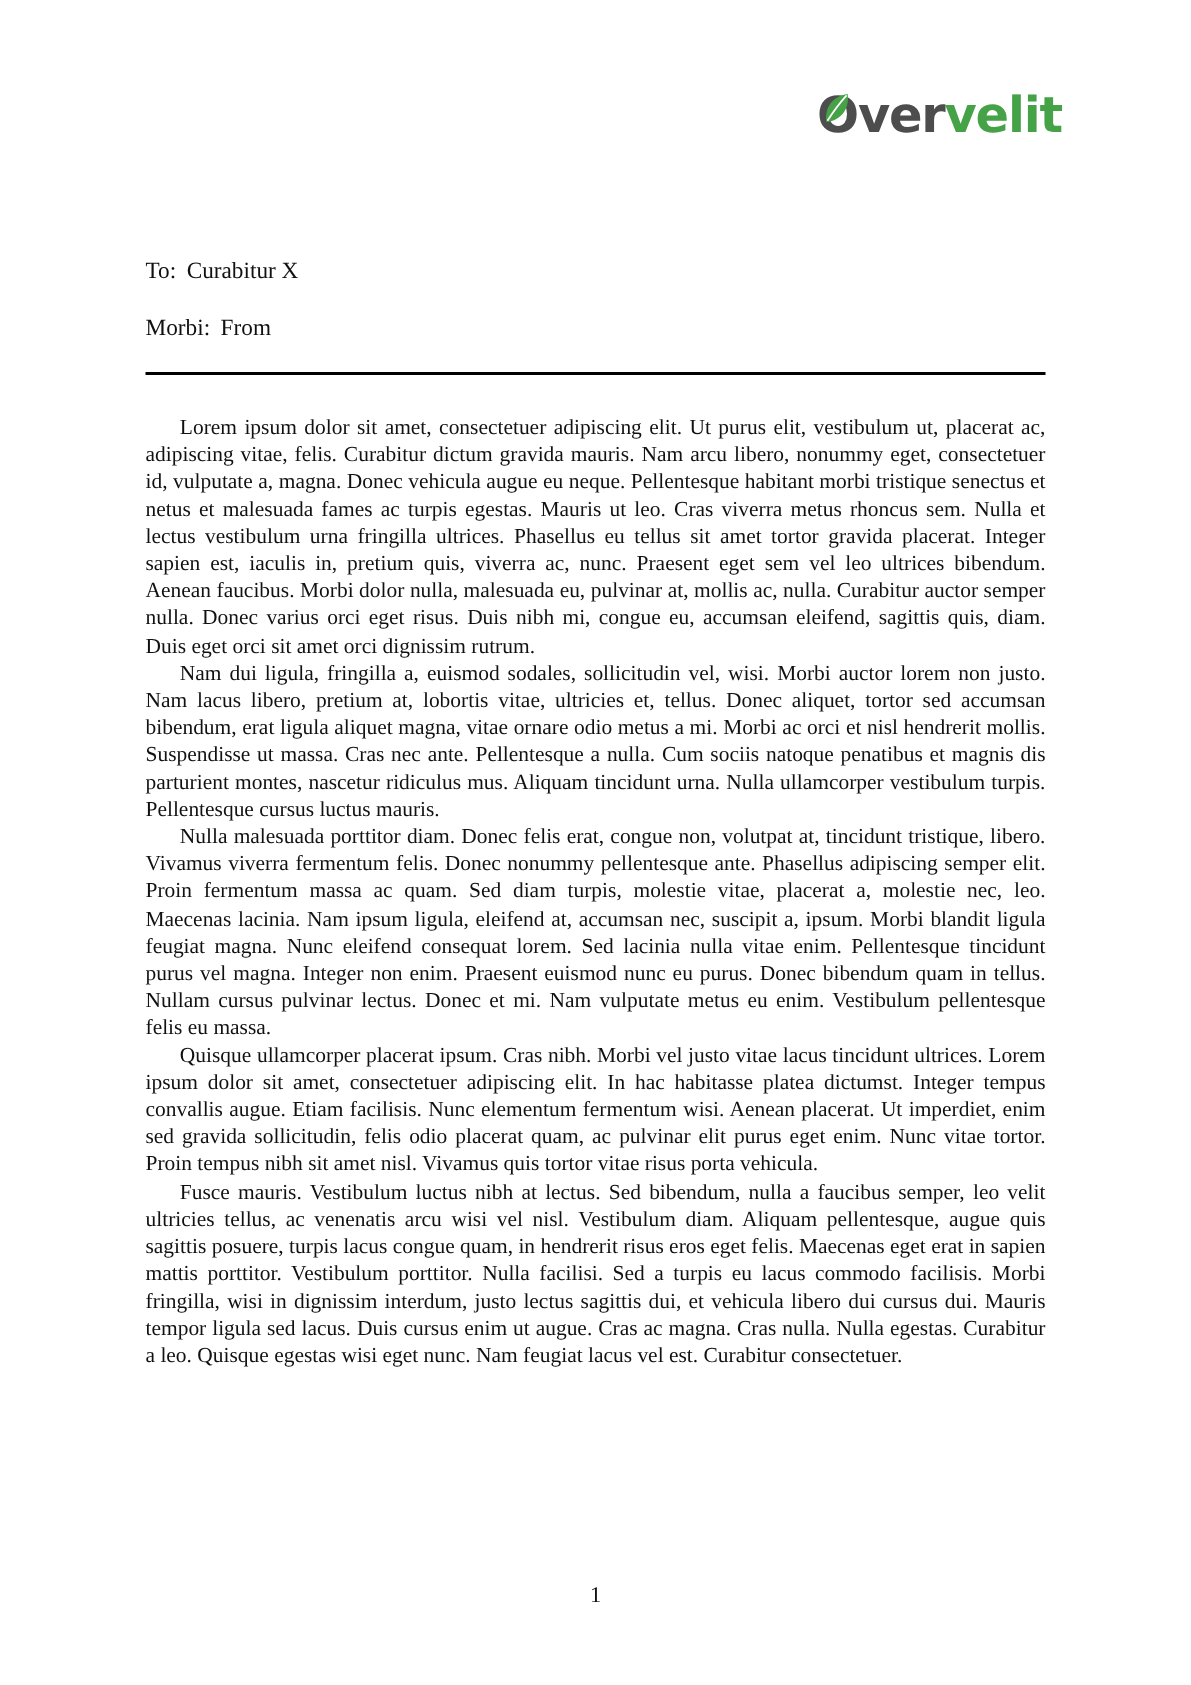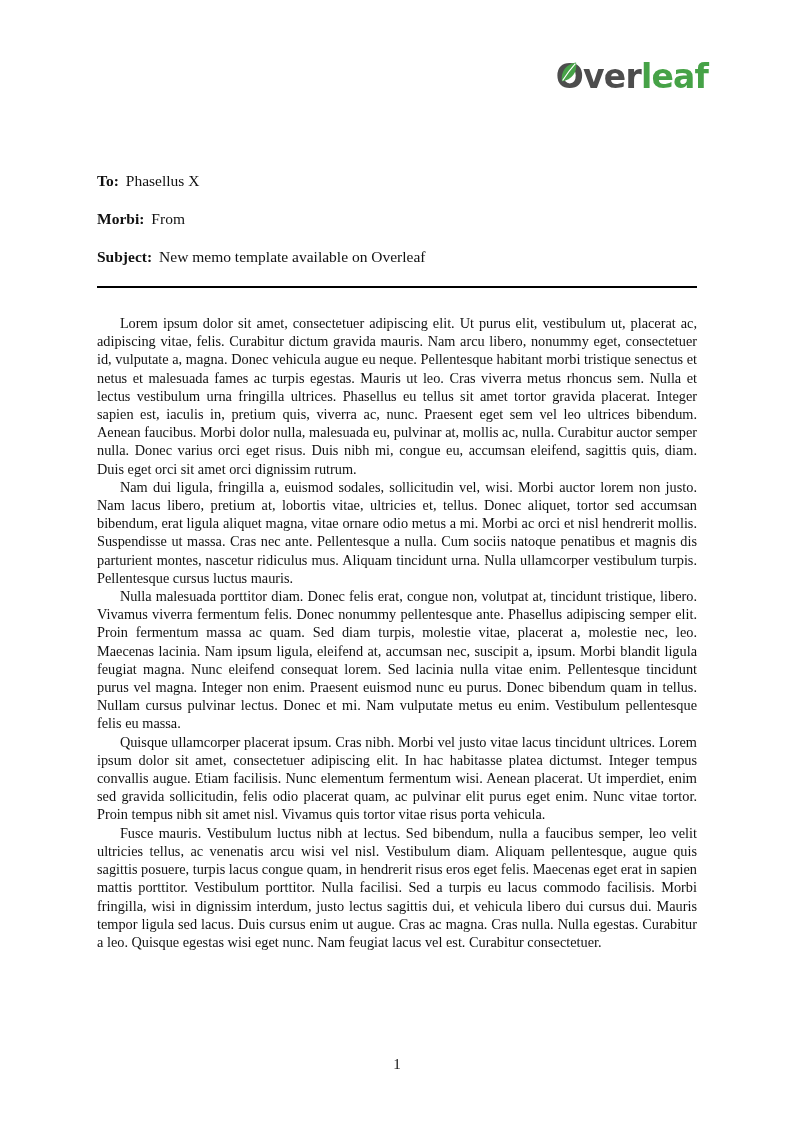--- a/index.html
+++ b/index.html
@@ -39,21 +39,21 @@
   }
   .logo-leaf-text { color: #46a247; }
 
   
   .memo-head {
     padding: 172px 97px 0 97px;
     font-size: 15.5px;
     line-height: 18px;
   }
   .memo-field { margin-bottom: 20px; }
-  .memo-field .label { font-weight: bold; }
+  .memo-field .label { font-weight: normal; }
   .memo-field .value { margin-left: 7px; }
 
   hr.divider {
     border: none;
     border-top: 2px solid #000000;
     margin: 10px 97px 0 97px;
   }
 
   
   .memo-body {
@@ -79,32 +79,29 @@
 
 <div class="page">
 
   <div class="logo">
     <span class="logo-o-wrap">
       <span class="logo-o">O</span>
       <svg class="leaf-icon" viewBox="0 0 24 24" aria-hidden="true">
         <path d="M2 22 C 2 10, 10 2, 22 2 C 22 14, 14 22, 2 22 Z" fill="#46a247"></path>
         <path d="M3 21 C 9 14, 15 8, 21 3" stroke="#ffffff" stroke-width="1.4" fill="none"></path>
       </svg>
-    </span><span class="logo-ver-text">ver</span><span class="logo-leaf-text">leaf</span>
+    </span><span class="logo-ver-text">ver</span><span class="logo-leaf-text">velit</span>
   </div>
 
   <section class="memo-head">
     <p class="memo-field">
-      <span class="label">To:</span><span class="value">Phasellus X</span>
+      <span class="label">To:</span><span class="value">Curabitur X</span>
     </p>
     <p class="memo-field">
       <span class="label">Morbi:</span><span class="value">From</span>
-    </p>
-    <p class="memo-field">
-      <span class="label">Subject:</span><span class="value">New memo template available on Overleaf</span>
     </p>
   </section>
 
   <hr class="divider">
 
   <main class="memo-body">
     <p>Lorem ipsum dolor sit amet, consectetuer adipiscing elit. Ut purus elit, vestibulum ut, placerat ac, adipiscing vitae, felis. Curabitur dictum gravida mauris. Nam arcu libero, nonummy eget, consectetuer id, vulputate a, magna. Donec vehicula augue eu neque. Pellentesque habitant morbi tristique senectus et netus et malesuada fames ac turpis egestas. Mauris ut leo. Cras viverra metus rhoncus sem. Nulla et lectus vestibulum urna fringilla ultrices. Phasellus eu tellus sit amet tortor gravida placerat. Integer sapien est, iaculis in, pretium quis, viverra ac, nunc. Praesent eget sem vel leo ultrices bibendum. Aenean faucibus. Morbi dolor nulla, malesuada eu, pulvinar at, mollis ac, nulla. Curabitur auctor semper nulla. Donec varius orci eget risus. Duis nibh mi, congue eu, accumsan eleifend, sagittis quis, diam. Duis eget orci sit amet orci dignissim rutrum.</p>
     <p>Nam dui ligula, fringilla a, euismod sodales, sollicitudin vel, wisi. Morbi auctor lorem non justo. Nam lacus libero, pretium at, lobortis vitae, ultricies et, tellus. Donec aliquet, tortor sed accumsan bibendum, erat ligula aliquet magna, vitae ornare odio metus a mi. Morbi ac orci et nisl hendrerit mollis. Suspendisse ut massa. Cras nec ante. Pellentesque a nulla. Cum sociis natoque penatibus et magnis dis parturient montes, nascetur ridiculus mus. Aliquam tincidunt urna. Nulla ullamcorper vestibulum turpis. Pellentesque cursus luctus mauris.</p>
     <p>Nulla malesuada porttitor diam. Donec felis erat, congue non, volutpat at, tincidunt tristique, libero. Vivamus viverra fermentum felis. Donec nonummy pellentesque ante. Phasellus adipiscing semper elit. Proin fermentum massa ac quam. Sed diam turpis, molestie vitae, placerat a, molestie nec, leo. Maecenas lacinia. Nam ipsum ligula, eleifend at, accumsan nec, suscipit a, ipsum. Morbi blandit ligula feugiat magna. Nunc eleifend consequat lorem. Sed lacinia nulla vitae enim. Pellentesque tincidunt purus vel magna. Integer non enim. Praesent euismod nunc eu purus. Donec bibendum quam in tellus. Nullam cursus pulvinar lectus. Donec et mi. Nam vulputate metus eu enim. Vestibulum pellentesque felis eu massa.</p>
     <p>Quisque ullamcorper placerat ipsum. Cras nibh. Morbi vel justo vitae lacus tincidunt ultrices. Lorem ipsum dolor sit amet, consectetuer adipiscing elit. In hac habitasse platea dictumst. Integer tempus convallis augue. Etiam facilisis. Nunc elementum fermentum wisi. Aenean placerat. Ut imperdiet, enim sed gravida sollicitudin, felis odio placerat quam, ac pulvinar elit purus eget enim. Nunc vitae tortor. Proin tempus nibh sit amet nisl. Vivamus quis tortor vitae risus porta vehicula.</p>

